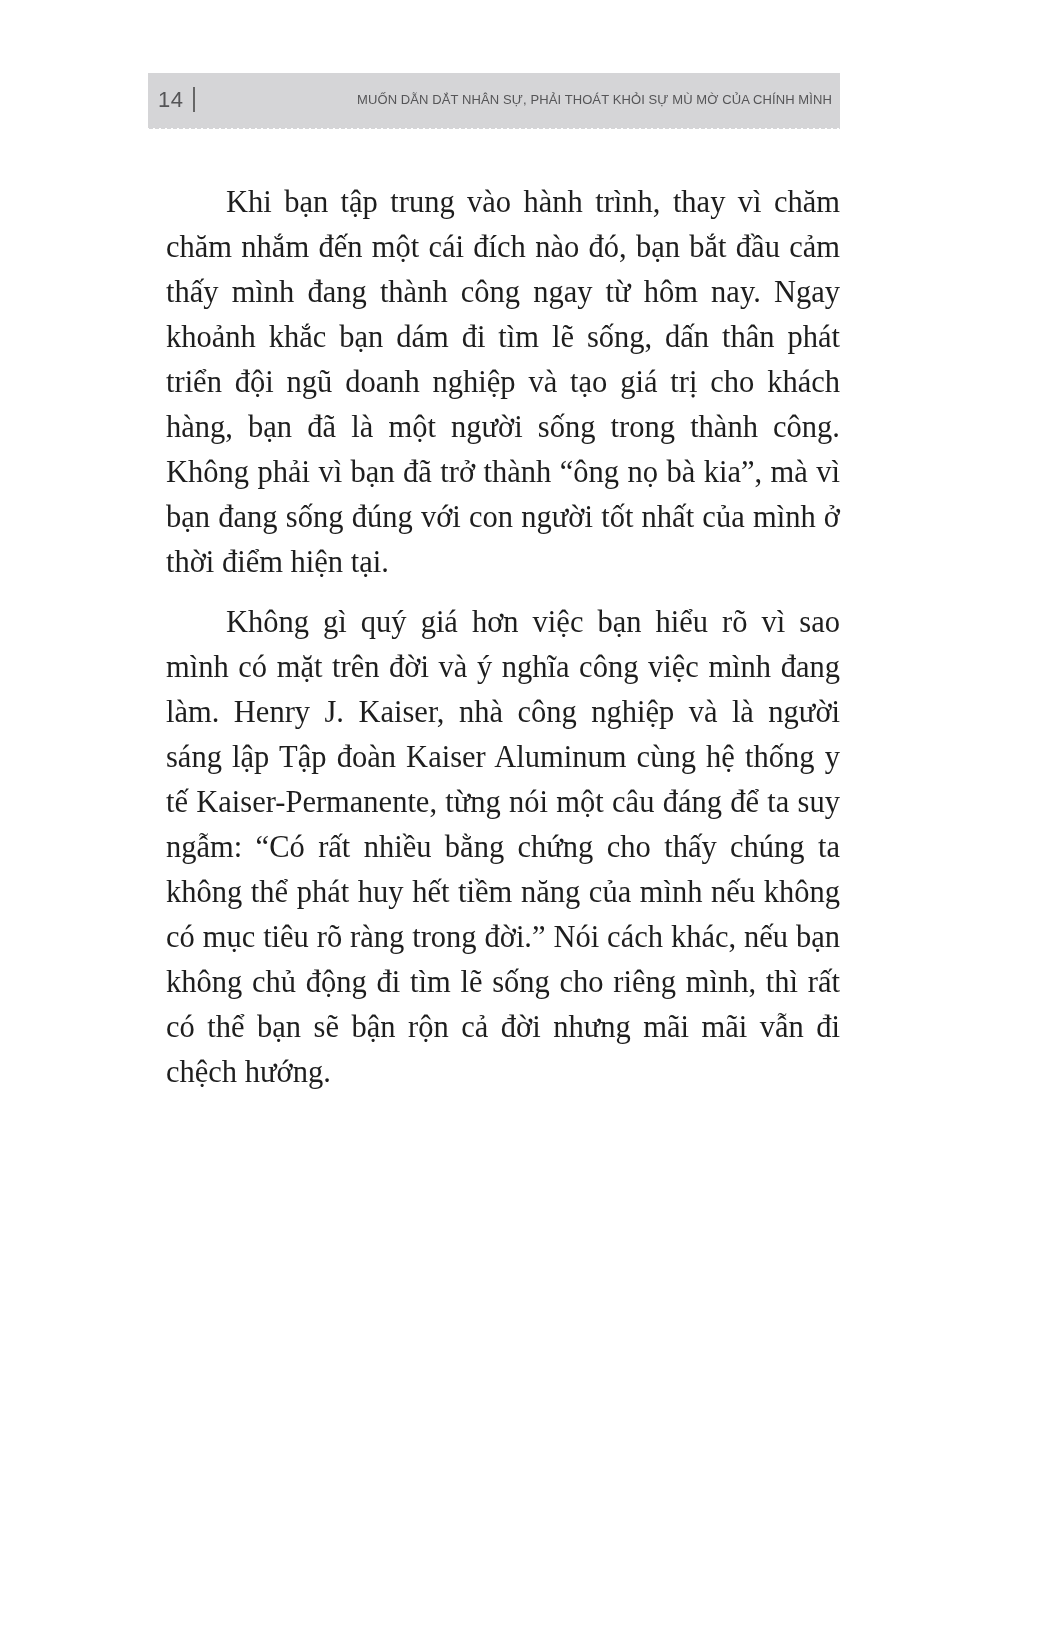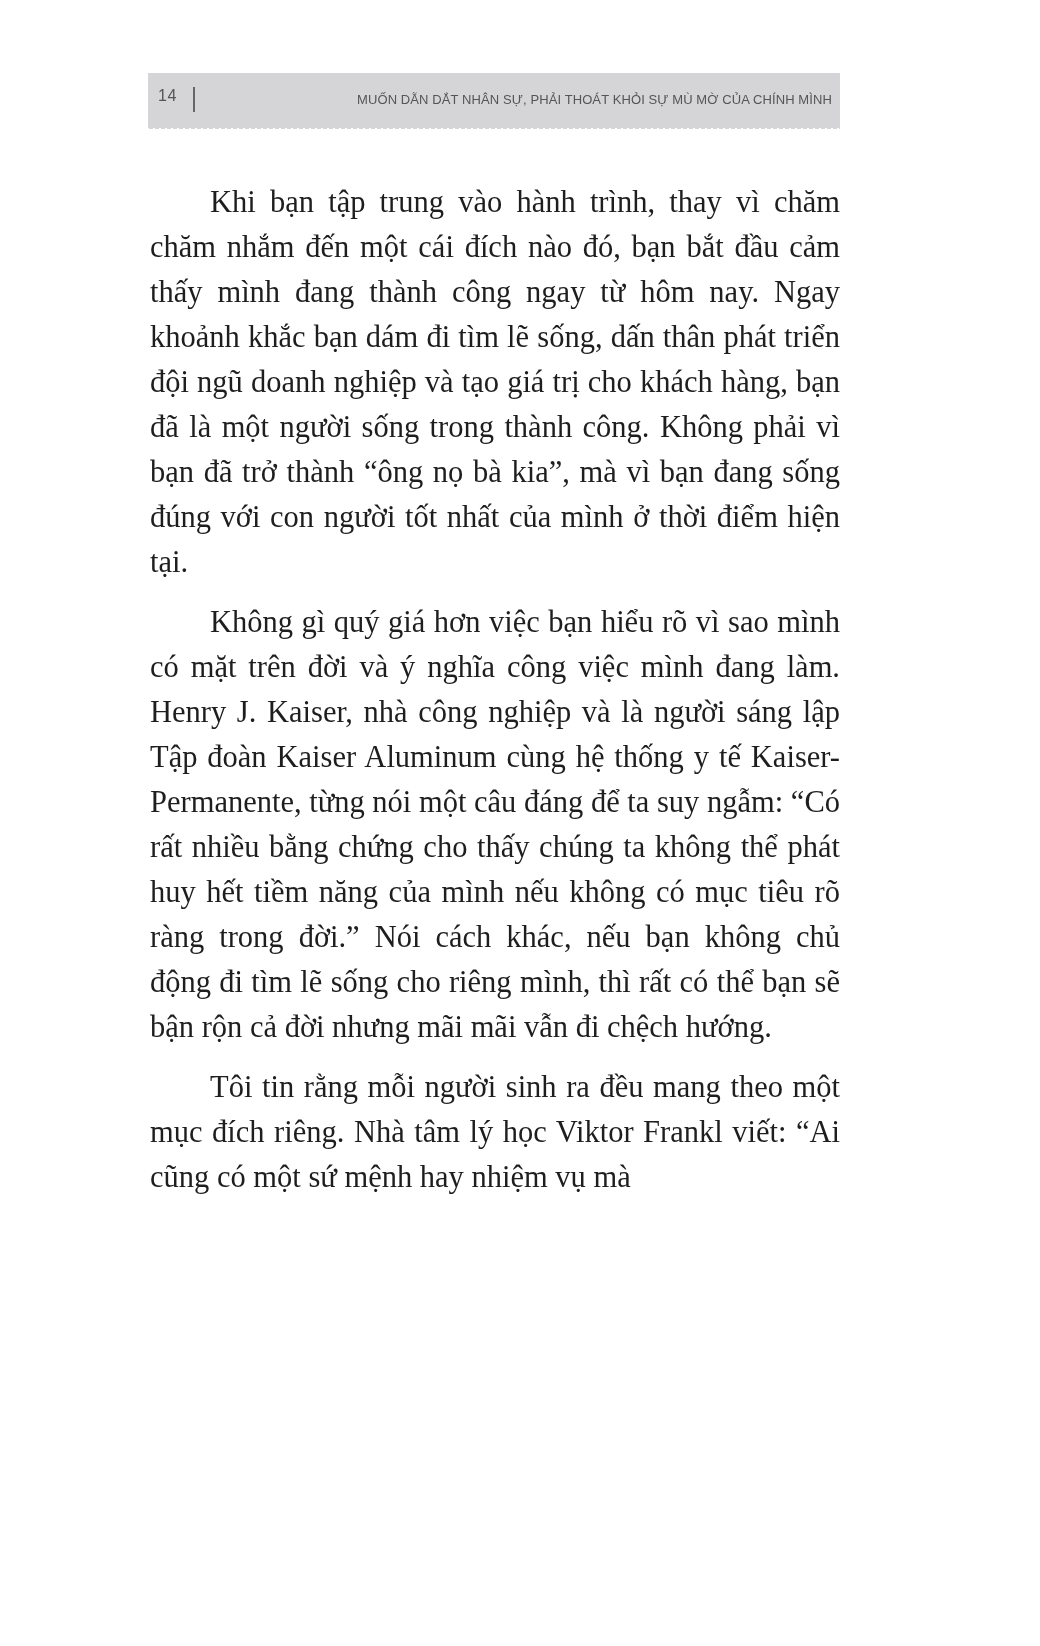--- a/index.html
+++ b/index.html
@@ -31,21 +31,21 @@
       bottom: -4px;
       height: 4px;
       background-image: radial-gradient(circle at 3px 0px, #d5d5d7 3px, transparent 3.2px);
       background-size: 6px 4px;
       background-repeat: repeat-x;
     }
     .page-number {
       position: absolute;
       left: 10px;
       top: 14px;
-      font-size: 16px;
+      font-size: 22px;
       font-weight: 300;
       letter-spacing: 0.5px;
     }
     .header-divider {
       position: absolute;
       left: 45px;
       top: 14px;
       width: 1.5px;
       height: 25px;
       background: #666;
@@ -63,31 +63,30 @@
       position: absolute;
       left: 150px;
       top: 180px;
       width: 690px;
       font-family: "Liberation Serif", "DejaVu Serif", serif;
       font-size: 30.5px;
       line-height: 45px;
       color: #1e1e1e;
     }
     .body-text p {
-      margin: 0 0 15px 0;
+      margin: 0 0 15px 16px;
       text-indent: 60px;
       text-align: justify;
     }
   </style>
 </head>
 <body>
 
 <div class="running-header">
   <span class="page-number">14</span>
   <span class="header-divider"></span>
   <span class="running-title">MUỐN DẪN DẮT NHÂN SỰ, PHẢI THOÁT KHỎI SỰ MÙ MỜ CỦA CHÍNH MÌNH</span>
 </div>
 
 <div class="body-text">
   <p>Khi bạn tập trung vào hành trình, thay vì chăm chăm nhắm đến một cái đích nào đó, bạn bắt đầu cảm thấy mình đang thành công ngay từ hôm nay. Ngay khoảnh khắc bạn dám đi tìm lẽ sống, dấn thân phát triển đội ngũ doanh nghiệp và tạo giá trị cho khách hàng, bạn đã là một người sống trong thành công. Không phải vì bạn đã trở thành “ông nọ bà kia”, mà vì bạn đang sống đúng với con người tốt nhất của mình ở thời điểm hiện tại.</p>
   <p>Không gì quý giá hơn việc bạn hiểu rõ vì sao mình có mặt trên đời và ý nghĩa công việc mình đang làm. Henry J. Kaiser, nhà công nghiệp và là người sáng lập Tập đoàn Kaiser Aluminum cùng hệ thống y tế Kaiser-Permanente, từng nói một câu đáng để ta suy ngẫm: “Có rất nhiều bằng chứng cho thấy chúng ta không thể phát huy hết tiềm năng của mình nếu không có mục tiêu rõ ràng trong đời.” Nói cách khác, nếu bạn không chủ động đi tìm lẽ sống cho riêng mình, thì rất có thể bạn sẽ bận rộn cả đời nhưng mãi mãi vẫn đi chệch hướng.</p>
-  <p>Tôi tin rằng mỗi người sinh ra đều mang theo một mục đích riêng. Nhà tâm lý học Viktor Frankl viết: “Ai cũng có một sứ mệnh hay nhiệm vụ mà</p>
 </div>
 
 </body></html>

